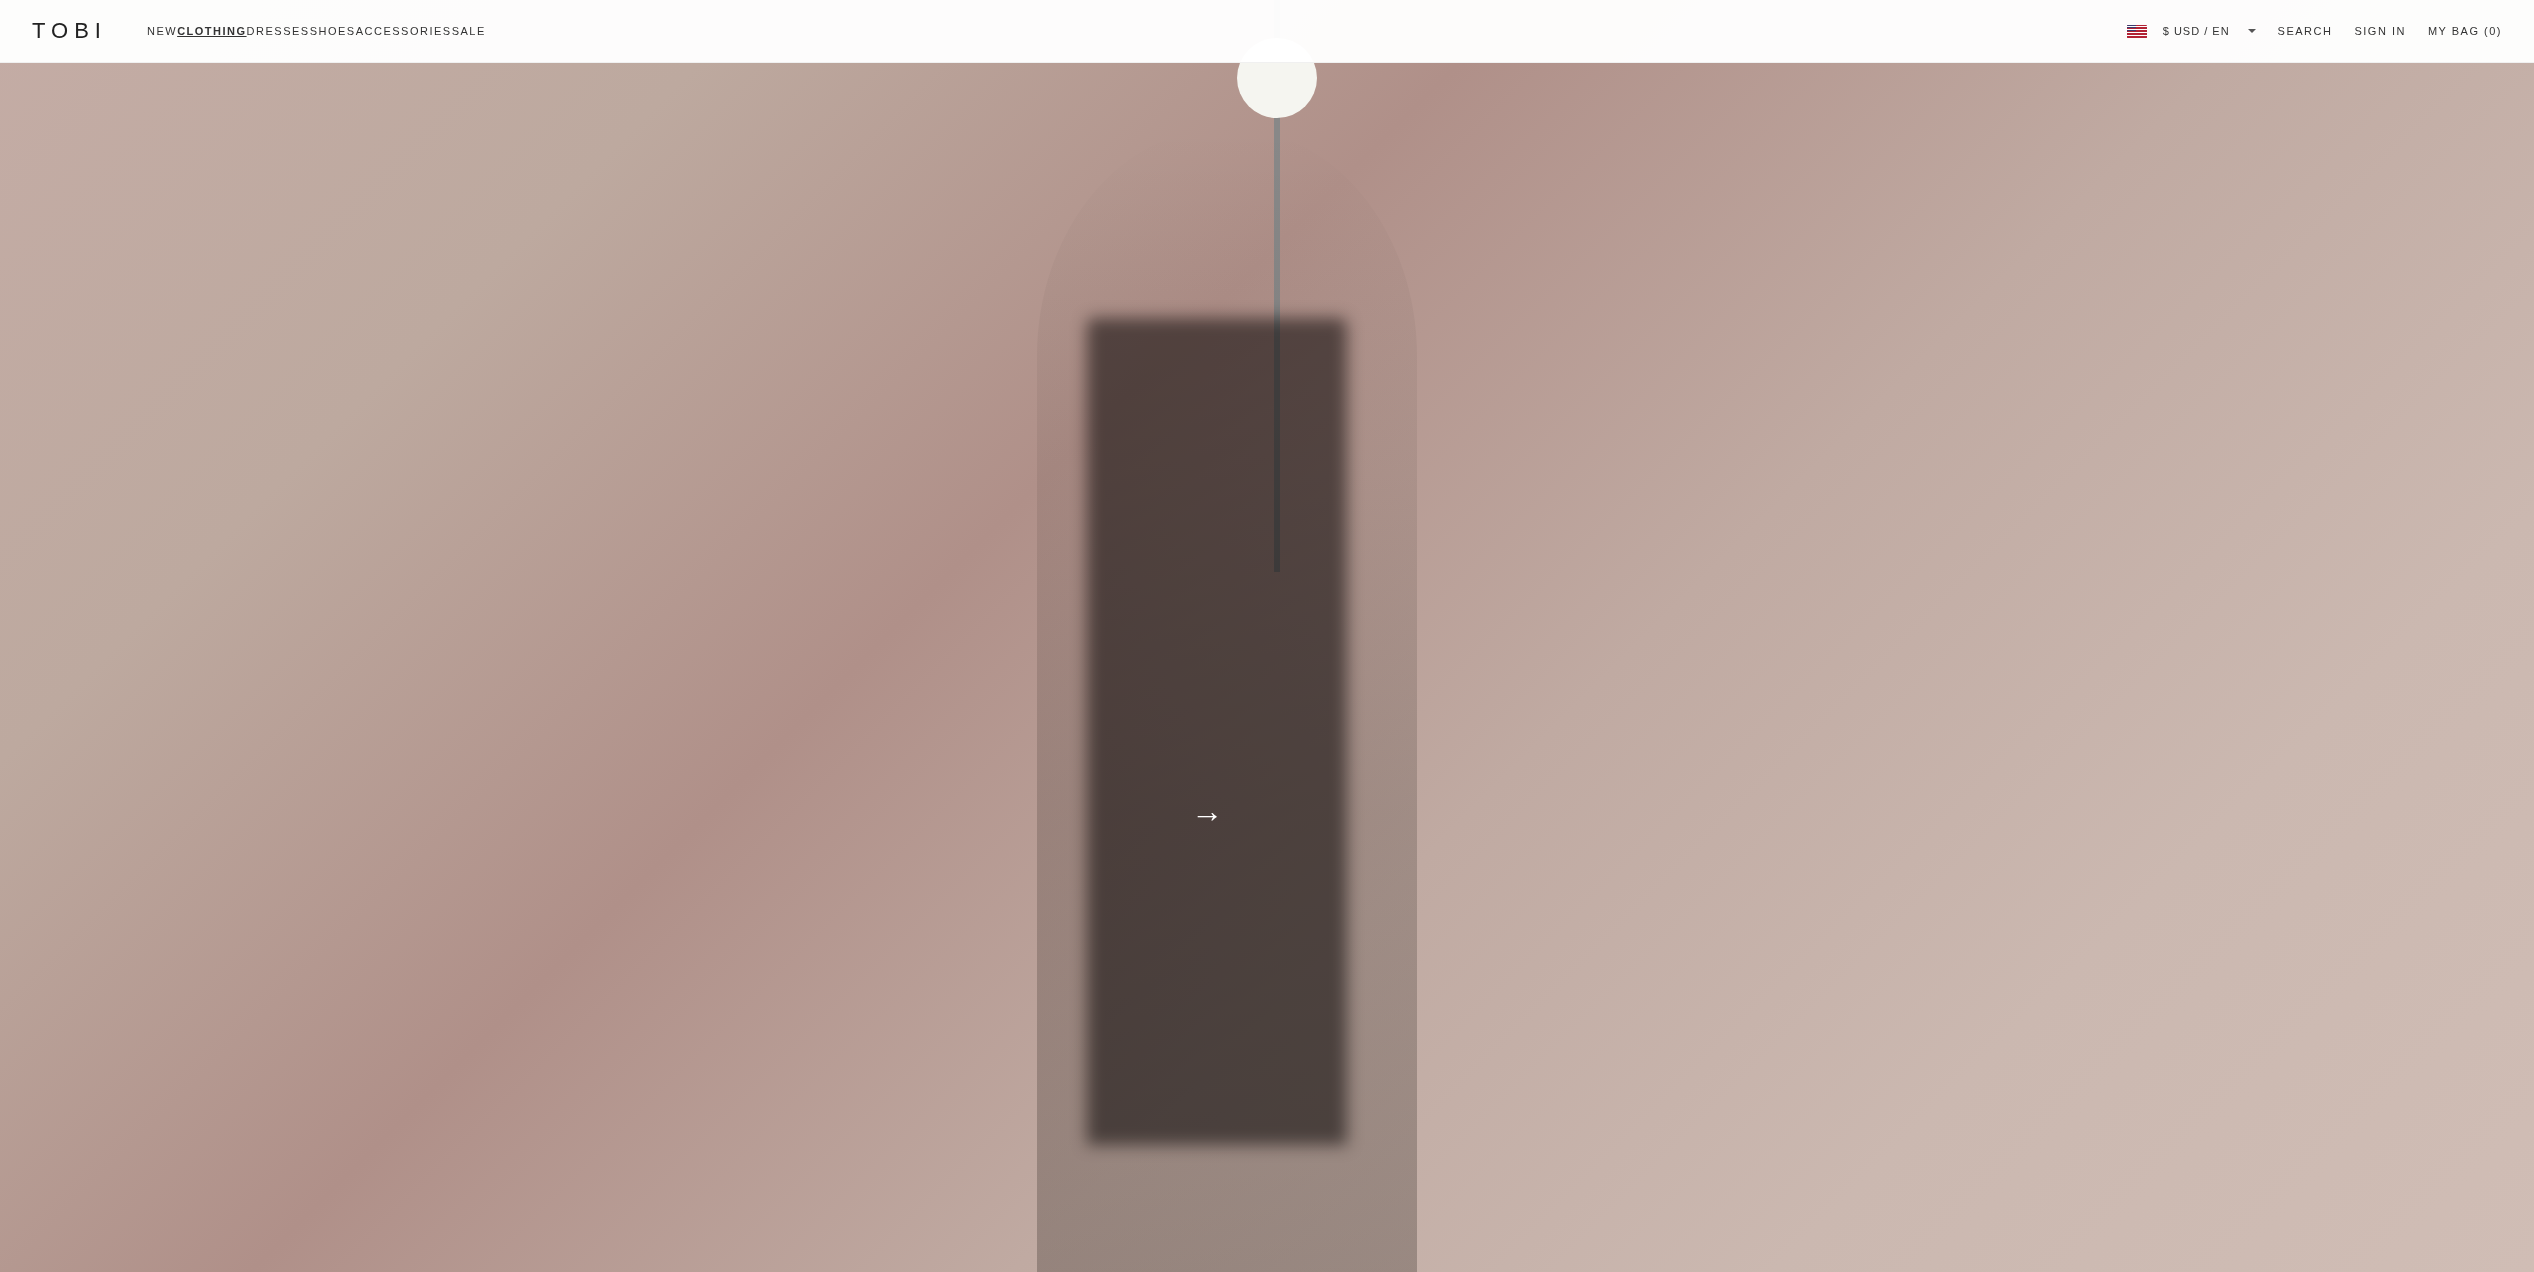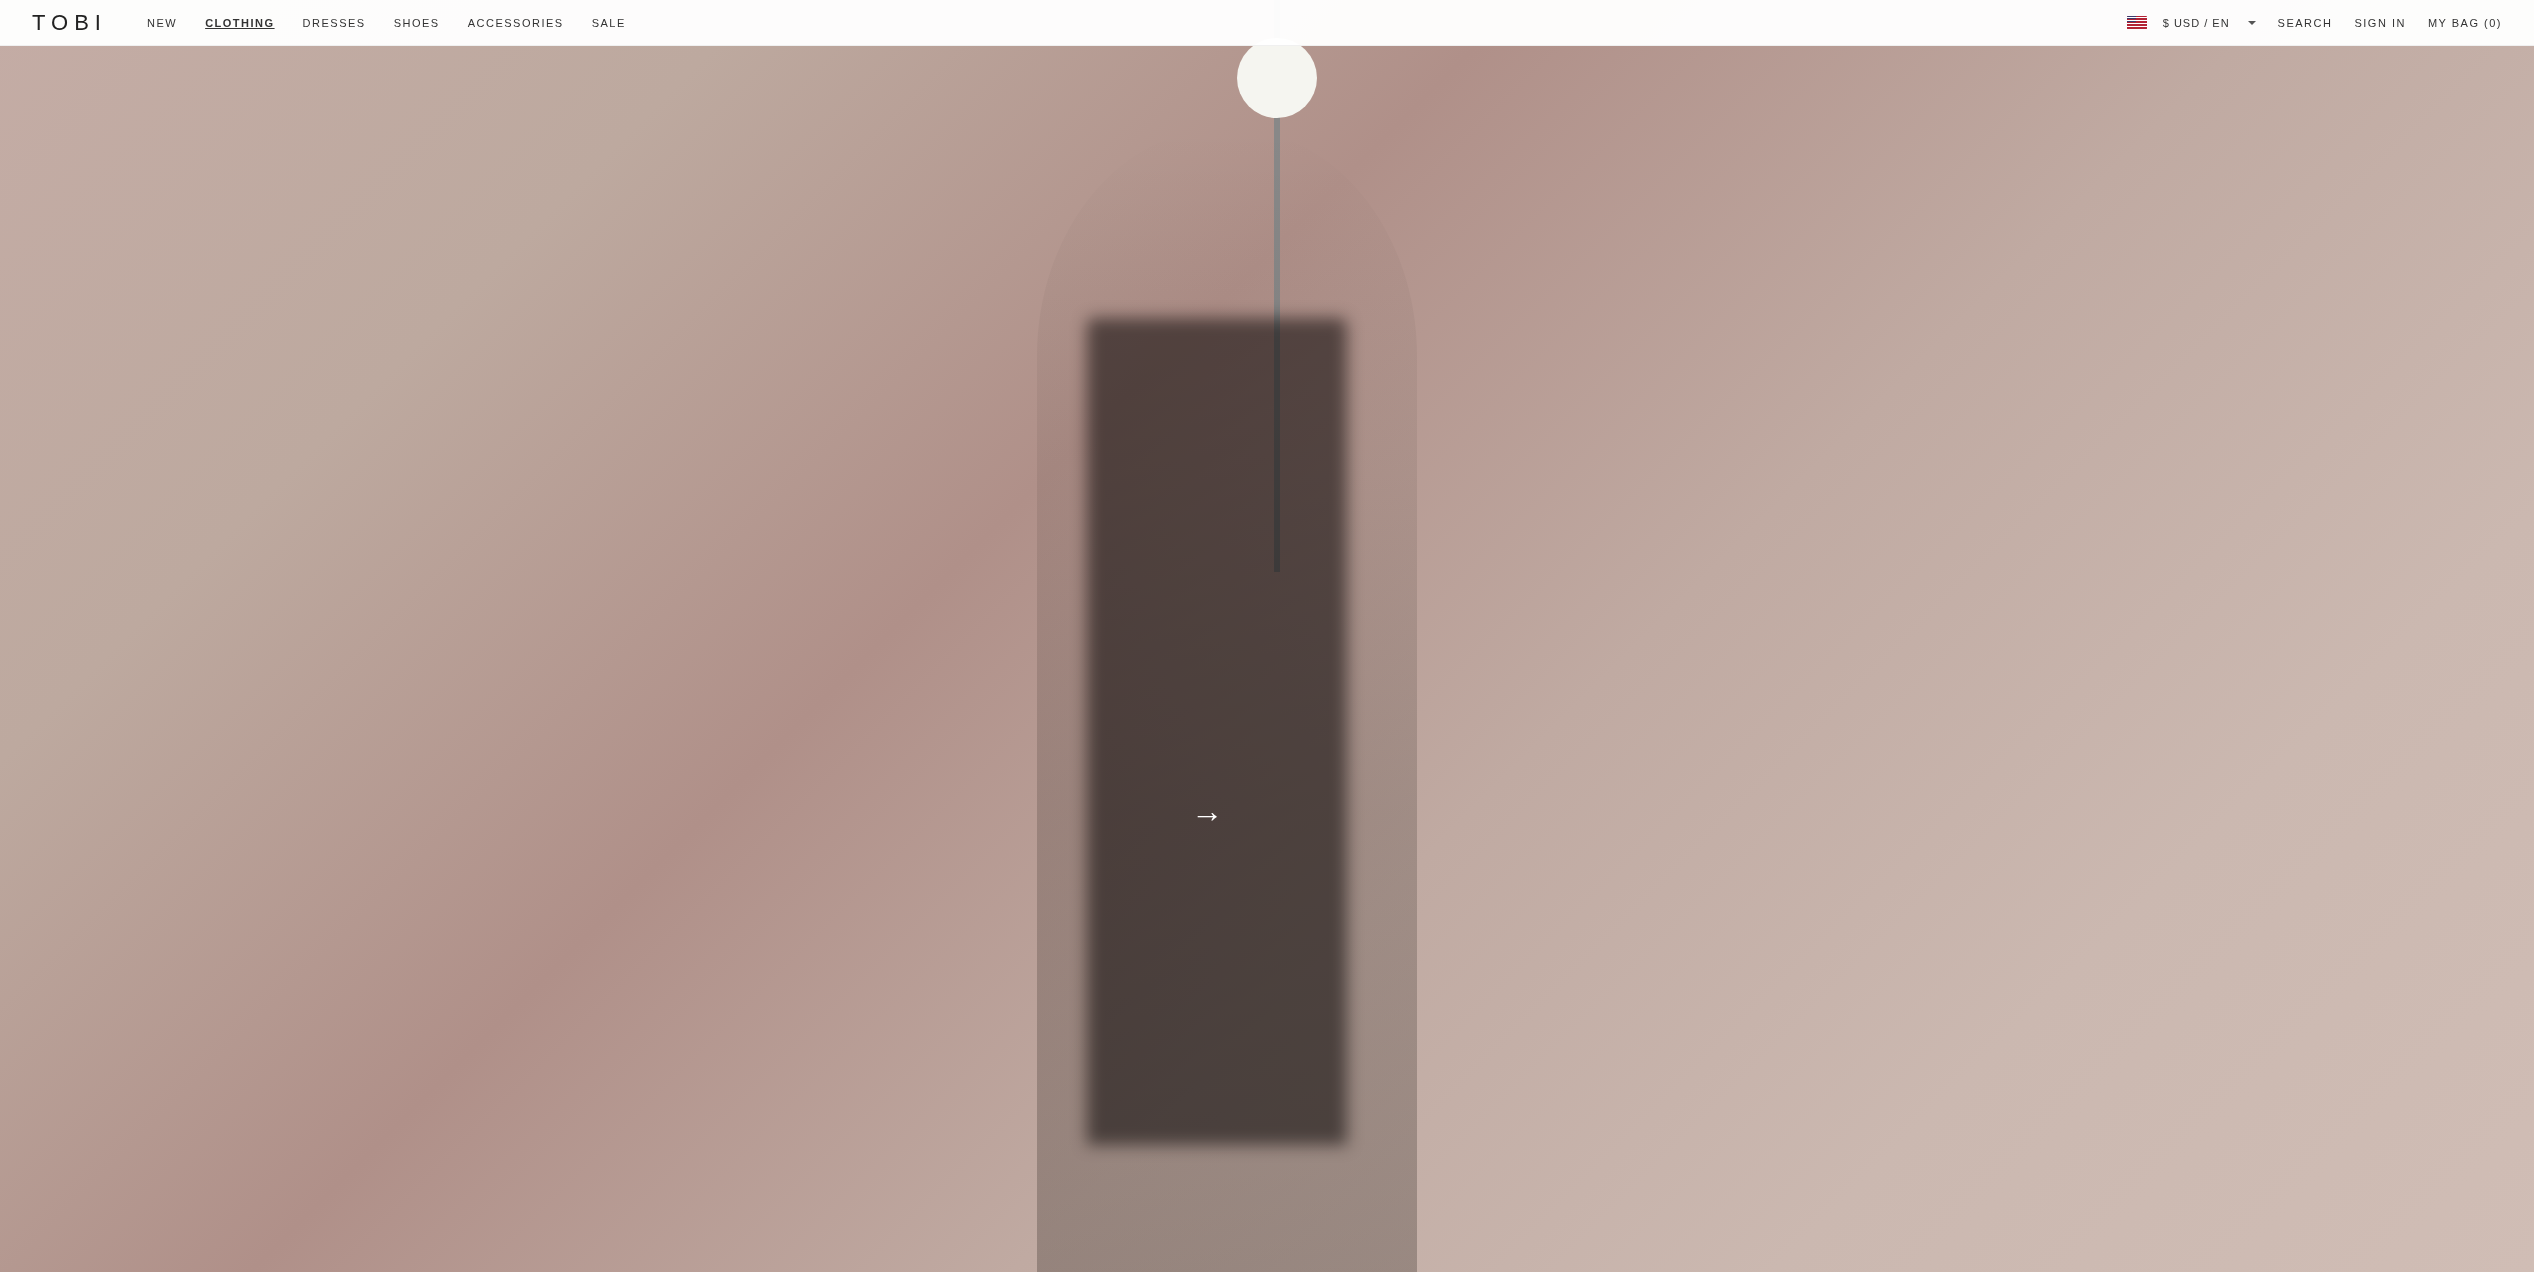--- a/index.html
+++ b/index.html
@@ -14,21 +14,21 @@
     }
 
     
     header {
       position: absolute;
       top: 0;
       left: 0;
       right: 0;
       z-index: 100;
       background: rgba(255,255,255,0.97);
-      height: 46px;
+      height: 63px;
       display: flex;
       align-items: center;
       justify-content: space-between;
       padding: 0 32px;
       border-bottom: 1px solid #f0f0f0;
     }
 
     .header-left {
       display: flex;
       align-items: center;
@@ -40,21 +40,20 @@
       letter-spacing: 6px;
       font-weight: 300;
       color: #222;
       text-transform: uppercase;
       margin-right: 8px;
     }
 
     nav {
       display: flex;
       align-items: flex-end;
-      gap: 28px;
     }
 
     nav a {
       font-size: 11px;
       letter-spacing: 1.5px;
       text-transform: uppercase;
       color: #333;
       text-decoration: none;
       font-weight: 400;
       cursor: pointer;

